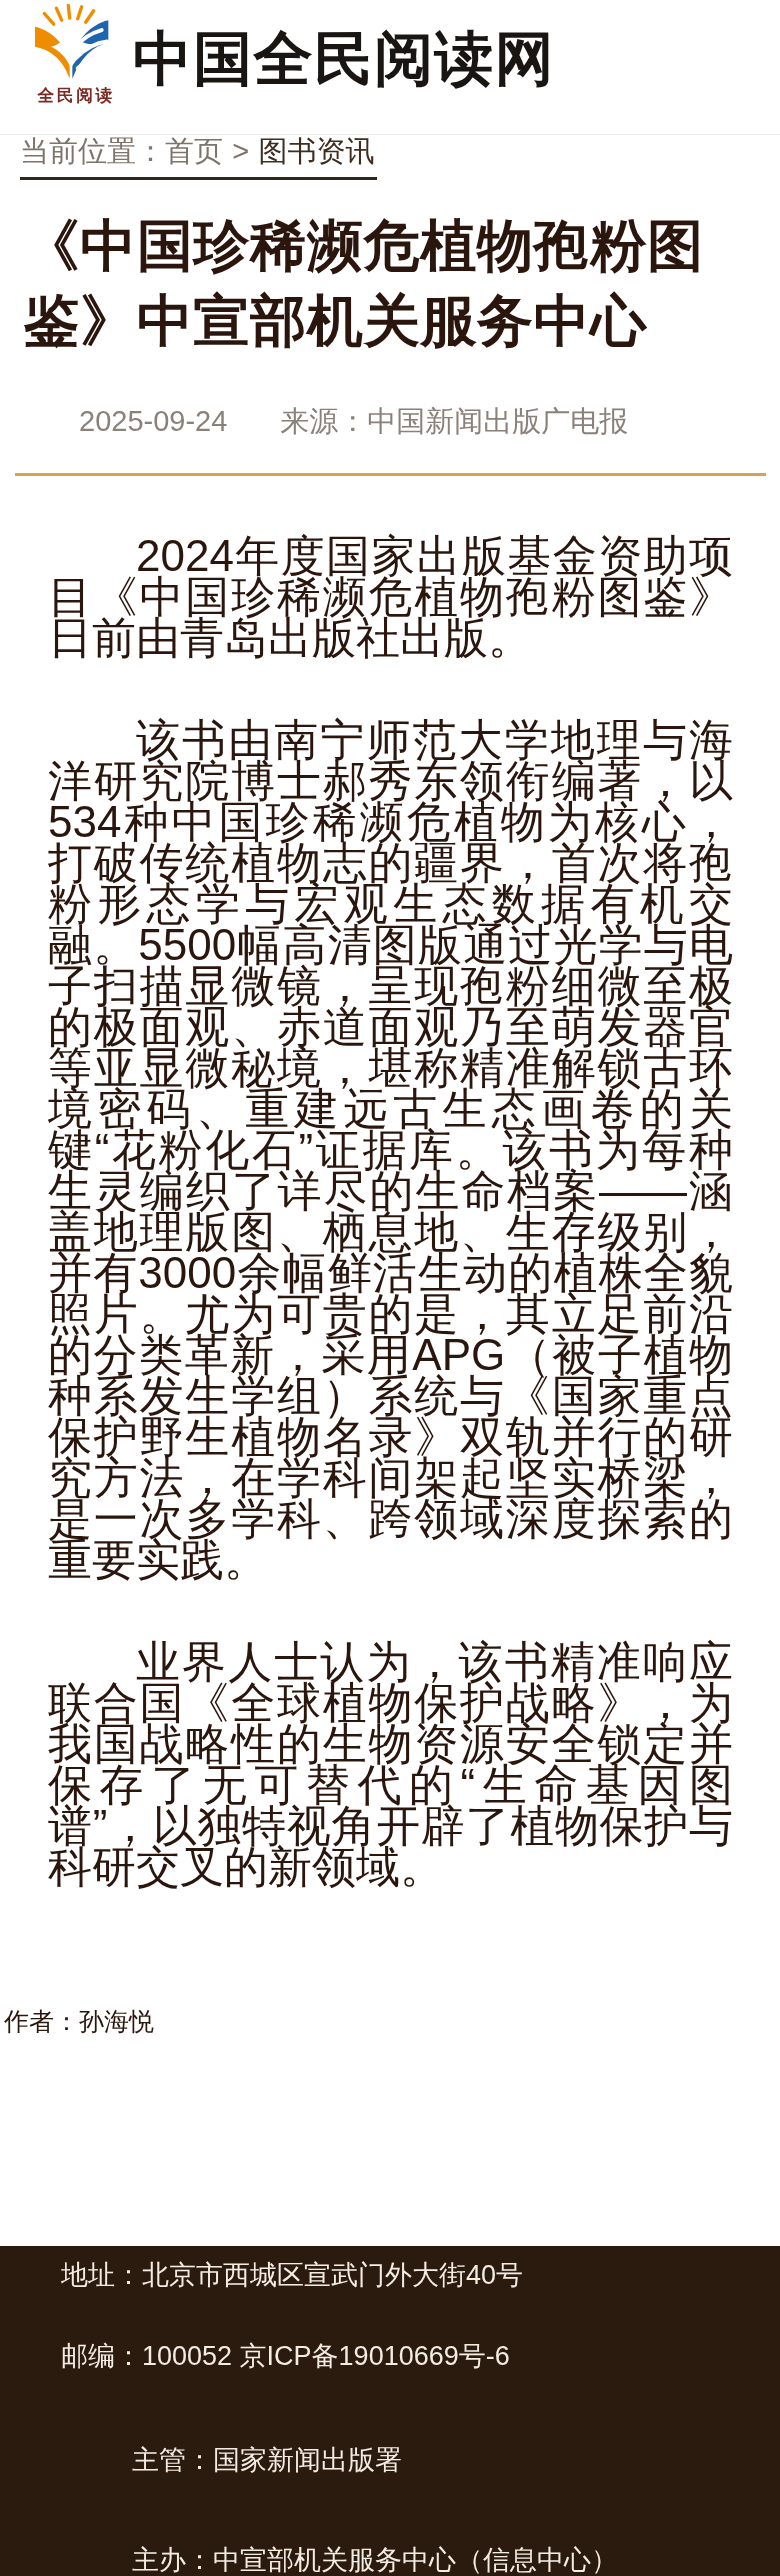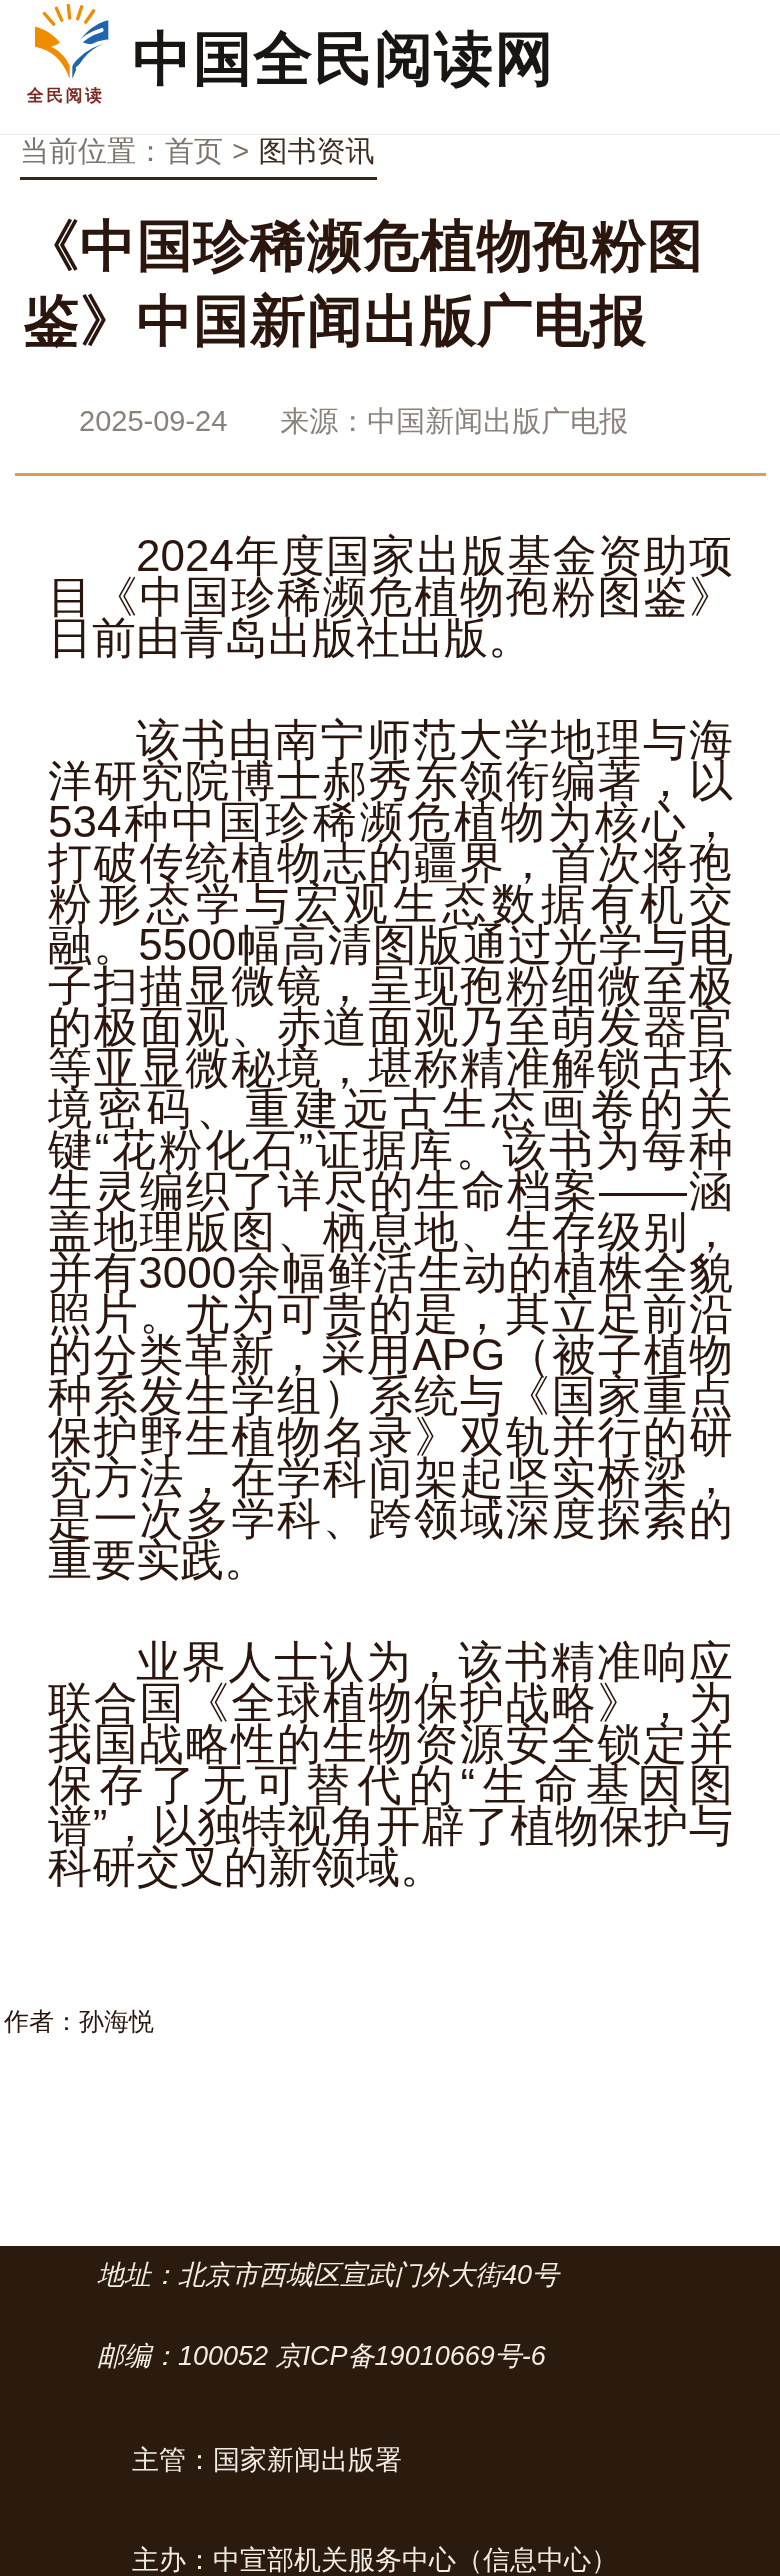--- a/index.html
+++ b/index.html
@@ -7,21 +7,21 @@
     width:781px;
     background:#fff;
     font-family:"Liberation Sans","DejaVu Sans",sans-serif;
     color:var(--ink,#2b160d);
   }
   
   header{position:relative;height:134px;background:#fff;}
   .logo{position:absolute;left:27px;top:4px;width:88px;cursor:pointer;}
   .logo svg{display:block;width:88px;height:79px;}
   .logo-caption{
-    margin-top:1.3px;text-align:left;font-size:16.7px;font-weight:700;
+    margin-top:1.3px;text-align:right;font-size:16.7px;font-weight:700;
     letter-spacing:2.7px;color:var(--logo_caption,#7a2b22);
   }
   .site-name{
     position:absolute;left:133px;top:20px;
     font-size:59px;font-weight:700;letter-spacing:1.3px;
     color:var(--site_name_ink,#181512);white-space:nowrap;cursor:pointer;
   }
   .header-rule{height:0.7px;background:#ececec;}
   
   .breadcrumb{
@@ -61,21 +61,21 @@
     margin-top:120px;padding-left:4px;
     font-size:25px;line-height:29px;color:var(--ink,#2b160d);
   }
   
   footer{
     margin-top:210px;height:394px;box-sizing:border-box;
     background:var(--footer_bg,#2b1a0e);color:var(--footer_ink,#f3ece3);
     padding-top:14.7px;font-size:27px;
   }
   .footer-row{line-height:29px;white-space:nowrap;}
-  .footer-row.indent-a{padding-left:97px;font-style:italic;}
+  .footer-row.indent-a{padding-left:61px;}
   .footer-row.indent-b{padding-left:132px;}
   .footer-row:nth-child(2){margin-top:52px;}
   .footer-row:nth-child(3){margin-top:75px;}
   .footer-row:nth-child(4){margin-top:71px;}
 </style>
 </head>
 <body>
 
 <div class="page">
 
@@ -104,21 +104,21 @@
   </header>
   <div class="header-rule"></div>
 
   <nav class="breadcrumb">
     <span class="bc-label">当前位置：</span><a class="bc-home">首页</a><span class="bc-sep">&gt;</span><a class="bc-section">图书资讯</a>
   </nav>
   <div class="breadcrumb-underline"></div>
 
   <h1 class="article-title">
     <div>《中国珍稀濒危植物孢粉图</div>
-    <div>鉴》中国新闻出版广电报</div>
+    <div>鉴》中宣部机关服务中心</div>
   </h1>
 
   <div class="meta">
     <span class="date">2025-09-24</span><span class="source">来源：中国新闻出版广电报</span>
   </div>
 
   <div class="accent-rule"></div>
 
   <main class="article-body">
     <p>2024年度国家出版基金资助项目《中国珍稀濒危植物孢粉图鉴》日前由青岛出版社出版。</p>

